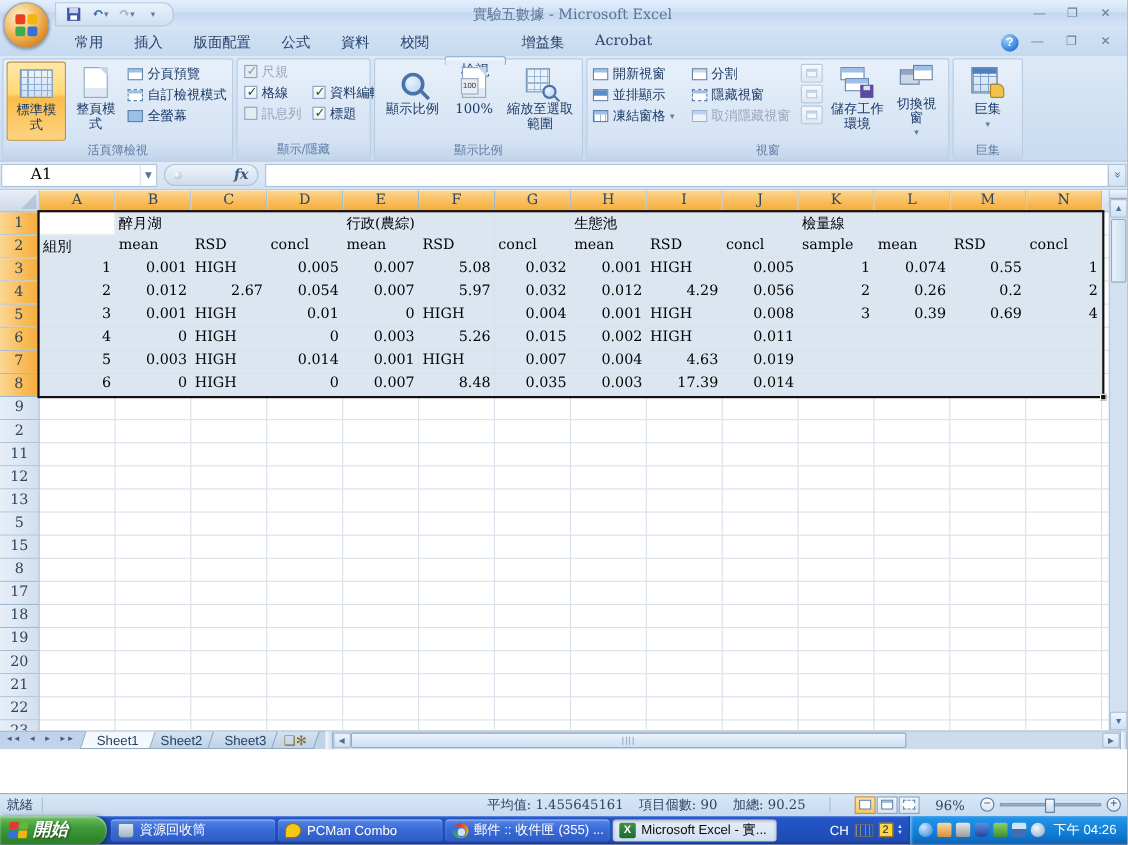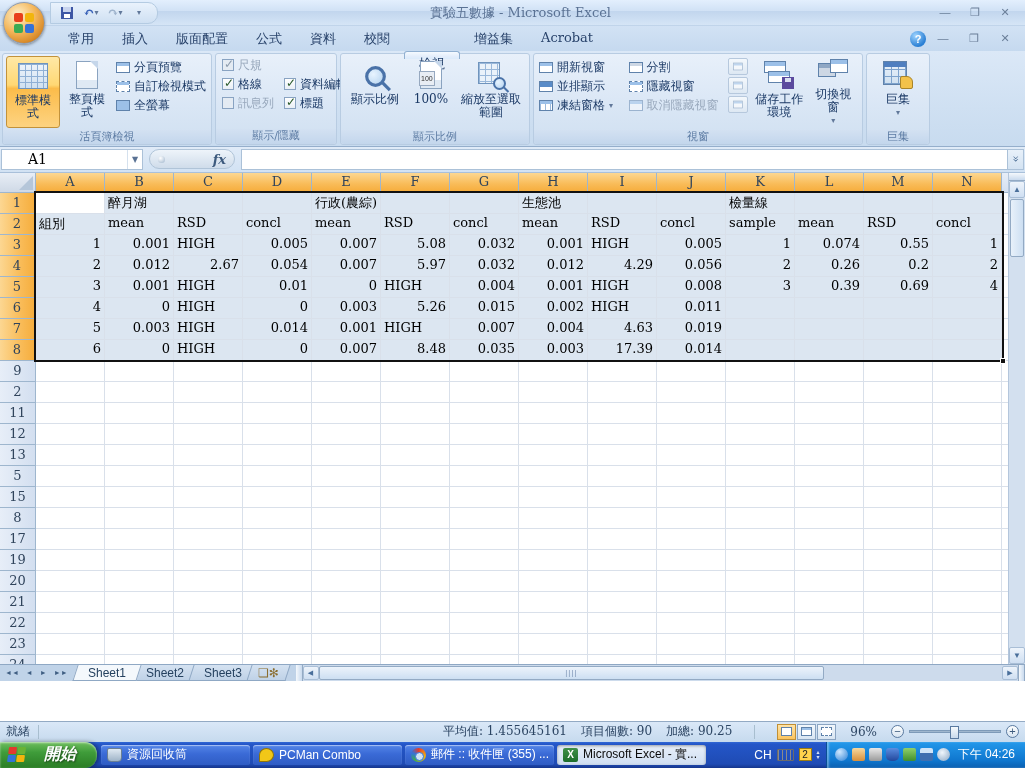--- a/index.html
+++ b/index.html
@@ -191,21 +191,21 @@
     background:linear-gradient(#fdfefe,#d7e4f1); font-size:11px; line-height:11px; text-align:center;
     font-family:"Liberation Sans",sans-serif; }
   .zs-track { width:92px; height:3px; background:#9fb6cd; border:1px solid #7d9ab8; position:relative; }
   .zs-thumb { position:absolute; left:44%; top:-5px; width:9px; height:13px; background:linear-gradient(#f6fafd,#c9daec);
     border:1px solid #5a7aa0; }
 
   
   .taskbar { height:28px; background:linear-gradient(#3168d5,#2456c8 8%,#1f4bb4 85%,#15358c); display:flex; align-items:stretch;
     font-family:"Liberation Sans",sans-serif; }
   .startbtn { width:97px; background:linear-gradient(#6fbf5e,#3f9c3a 40%,#2e8228 90%); border-radius:0 12px 12px 0;
-    display:flex; align-items:center; gap:18px; padding:0 14px 0 8px; box-shadow:inset 0 1px 2px rgba(255,255,255,.6), 2px 0 4px rgba(0,0,0,.4); }
+    display:flex; align-items:center; gap:4px; padding:0 14px 0 8px; box-shadow:inset 0 1px 2px rgba(255,255,255,.6), 2px 0 4px rgba(0,0,0,.4); }
   .startbtn .label { color:#fff; font-size:16px; font-style:italic; font-weight:bold; text-shadow:1px 1px 2px rgba(0,0,0,.5); }
   .xpflag { width:18px; height:16px; display:grid; grid-template-columns:8px 8px; grid-template-rows:7px 7px; gap:1px; transform:skewX(-8deg); }
   .xpflag i { border-radius:1px; }
   .tasks { display:flex; gap:3px; padding:3px 4px; flex:1; }
   .taskbtn { width:149px; border-radius:3px; background:linear-gradient(#5586e8,#3a6ad6 45%,#2f5cc4);
     box-shadow:inset 0 1px 1px rgba(255,255,255,.5); color:#fff; font-size:12px; display:flex; align-items:center;
     gap:5px; padding:0 6px; overflow:hidden; white-space:nowrap; }
   .taskbtn.active { background:linear-gradient(#e8eff9,#cfdef2); color:#0a0a0a; box-shadow:inset 0 1px 3px rgba(0,0,0,.35); }
   .ticon { width:15px; height:14px; flex:none; }
   .t-bin { background:linear-gradient(#dfe9f2,#9fb4c8); border:1px solid #6a7f94; border-radius:2px 2px 4px 4px; }
@@ -797,20 +797,38 @@
           <div class="gcell"></div>
           <div class="gcell"></div>
           <div class="gcell"></div>
           <div class="gcell"></div>
           <div class="gcell"></div>
           <div class="gcell"></div>
           <div class="gcell"></div>
           <div class="gcell sliver"></div>
         </div>
         <div class="grow">
+          <div class="grh">18</div>
+          <div class="gcell"></div>
+          <div class="gcell"></div>
+          <div class="gcell"></div>
+          <div class="gcell"></div>
+          <div class="gcell"></div>
+          <div class="gcell"></div>
+          <div class="gcell"></div>
+          <div class="gcell"></div>
+          <div class="gcell"></div>
+          <div class="gcell"></div>
+          <div class="gcell"></div>
+          <div class="gcell"></div>
+          <div class="gcell"></div>
+          <div class="gcell"></div>
+          <div class="gcell sliver"></div>
+        </div>
+        <div class="grow">
           <div class="grh">19</div>
           <div class="gcell"></div>
           <div class="gcell"></div>
           <div class="gcell"></div>
           <div class="gcell"></div>
           <div class="gcell"></div>
           <div class="gcell"></div>
           <div class="gcell"></div>
           <div class="gcell"></div>
           <div class="gcell"></div>

